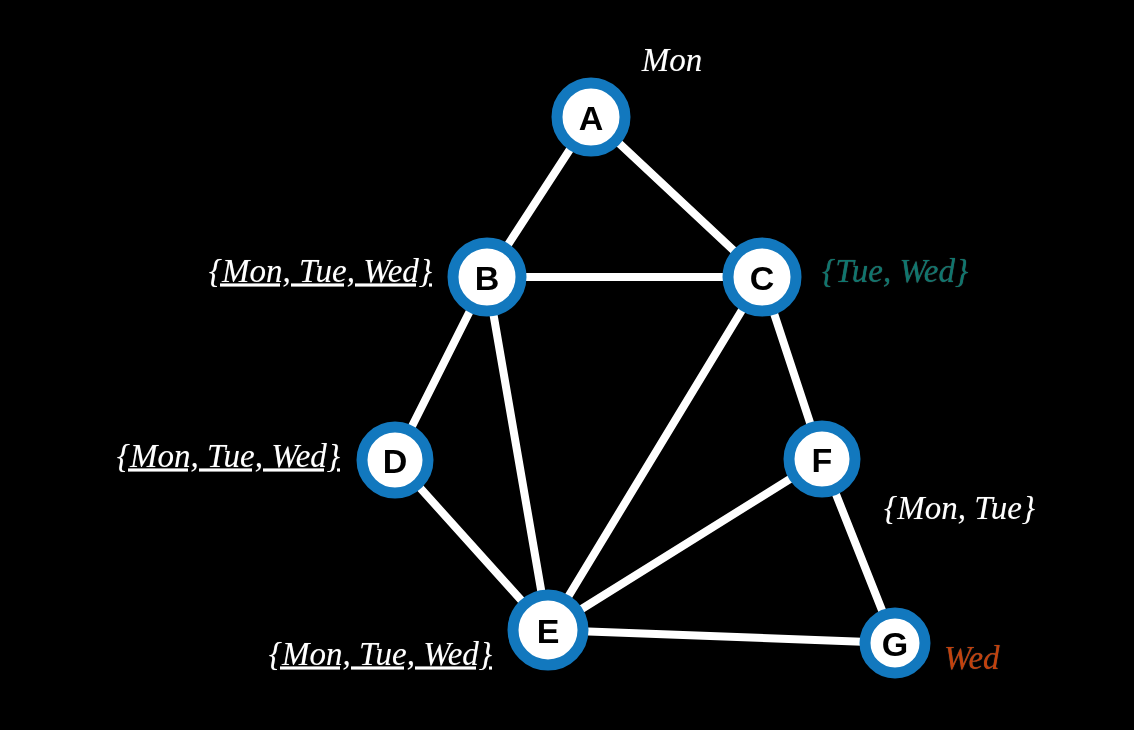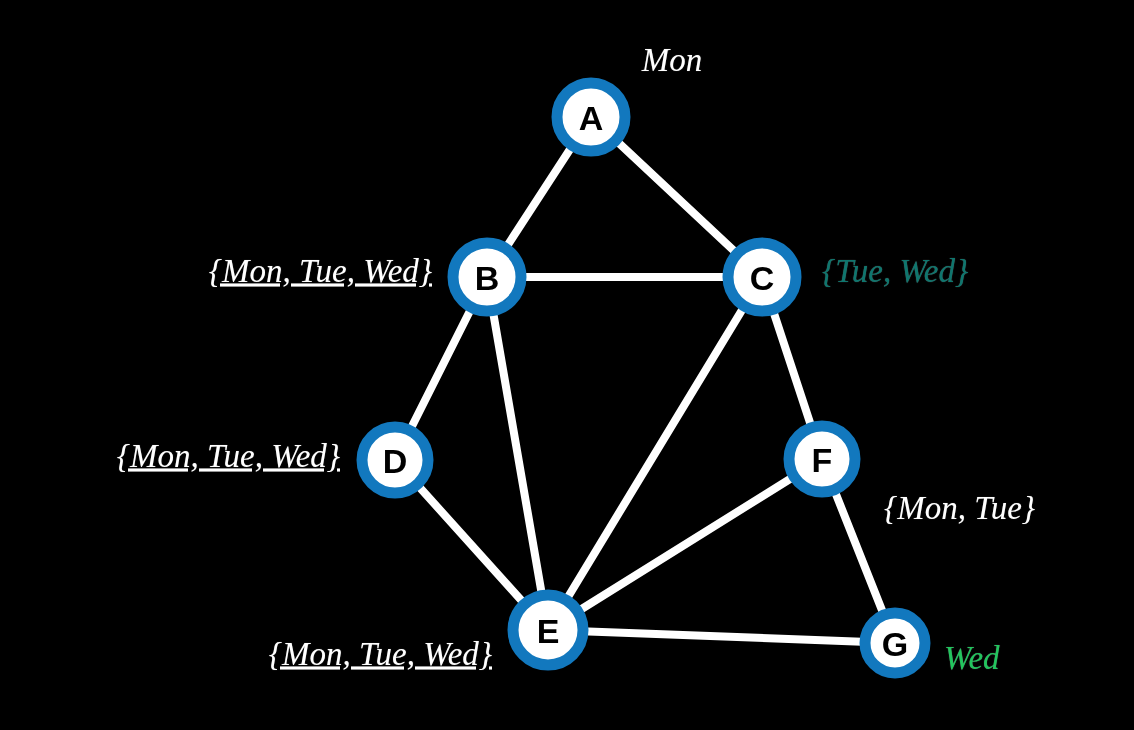--- a/index.html
+++ b/index.html
@@ -108,15 +108,15 @@
         </g>
       </g>
   </svg>
   <div id="labels-layer">
       <div class="domain-label lbl-center" style="left: 672px; top: 60px; color: rgb(255, 255, 255);">Mon</div>
       <div class="domain-label lbl-left" style="left: 432px; top: 271px; color: rgb(255, 255, 255);">{Mon, Tue, Wed}</div>
       <div class="domain-label lbl-right" style="left: 822px; top: 271px; color: #0f766e;">{Tue, Wed}</div>
       <div class="domain-label lbl-left" style="left: 340px; top: 456px; color: rgb(255, 255, 255);">{Mon, Tue, Wed}</div>
       <div class="domain-label lbl-left" style="left: 492px; top: 654px; color: rgb(255, 255, 255);">{Mon, Tue, Wed}</div>
       <div class="domain-label lbl-right" style="left: 884px; top: 460px; color: rgb(255, 255, 255); margin-top: 48px;">{Mon, Tue}</div>
-      <div class="domain-label lbl-right" style="left: 944px; top: 658px; color: #22c55e; font-family: Liberation Serif, serif;">Wed</div>
+      <div class="domain-label lbl-right" style="left: 944px; top: 658px; color: #c2410c; font-family: Liberation Serif, serif;">Wed</div>
     </div>
 </div>
 
 </body></html>

